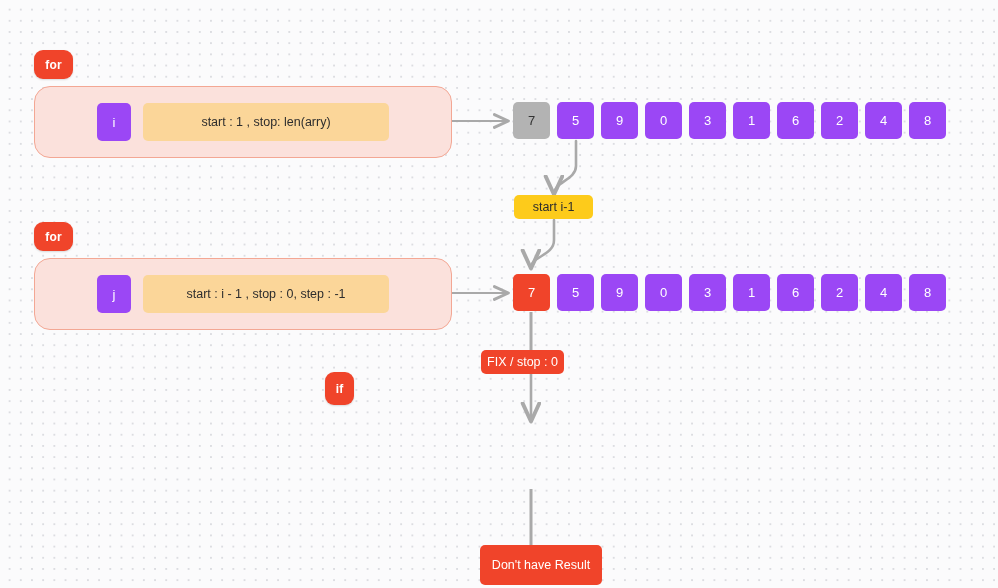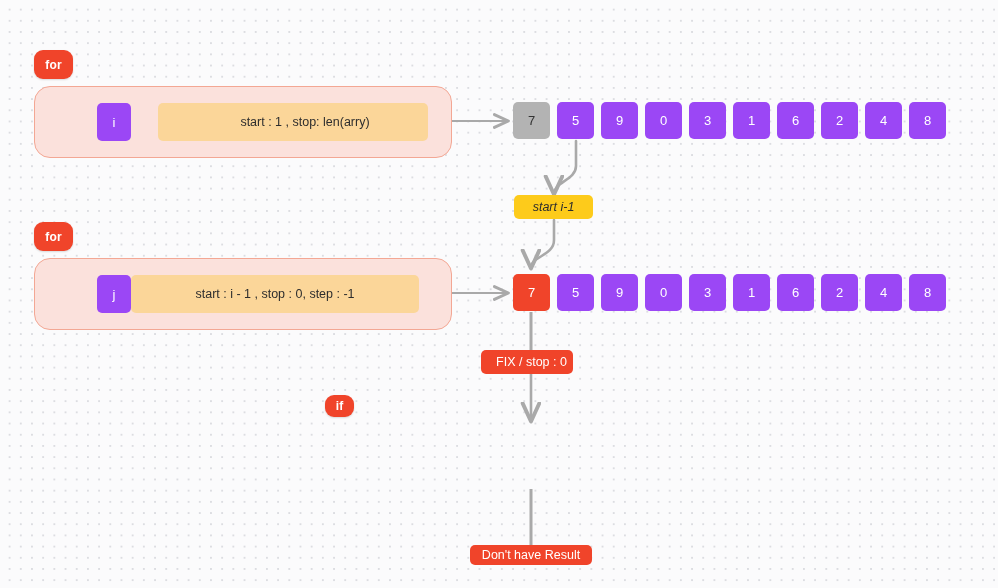--- a/index.html
+++ b/index.html
@@ -98,21 +98,21 @@
   
   .pill {
     position: absolute;
     border-radius: 5px;
     display: flex;
     align-items: center;
     justify-content: center;
     font-size: 12.5px;
     z-index: 4;
   }
-  .pill.p-yellow { background: #fdcb1b; color: #2d2d2d; font-style: italic; }
+  .pill.p-yellow { background: #fdcb1b; color: #2d2d2d; }
   .pill.p-red    { background: #f0442a; color: #ffffff; }
   
   .cond-chip {
     height: 38px;
     background: #fbd699;
     border-radius: 5px;
     color: #2d2d2d;
     font-size: 12.5px;
     display: flex;
     align-items: center;
@@ -143,21 +143,21 @@
 
     <line x1="531" y1="374" x2="531" y2="421" stroke="#a9a9a9" stroke-width="2.6" marker-end="url(#arrowhead)"></line>
 
     <line x1="531" y1="489" x2="531" y2="545" stroke="#a9a9a9" stroke-width="3"></line>
   </svg>
 
   <div class="kw-badge" style="left:34px; top:50px; width:39px; height:29px;">for</div>
 
   <div class="block" style="left:34px; top:86px; width:416px; height:70px;">
     <div class="var-chip" style="margin-left:62px;">i</div>
-    <div class="range-chip" style="margin-left:27px; width:246px;padding-left:24px;">start : 1 , stop: len(arry)</div>
+    <div class="range-chip" style="margin-left:12px; width:246px;">start : 1 , stop: len(arry)</div>
   </div>
 
   <div class="array-row" style="left:513px; top:102px;">
     <div class="cell c-gray">7</div>
     <div class="cell c-default">5</div>
     <div class="cell c-default">9</div>
     <div class="cell c-default">0</div>
     <div class="cell c-default">3</div>
     <div class="cell c-default">1</div>
     <div class="cell c-default">6</div>
@@ -165,36 +165,36 @@
     <div class="cell c-default">4</div>
     <div class="cell c-default">8</div>
   </div>
 
   <div class="pill p-yellow" style="left:514px; top:195px; width:79px; height:24px;">start i-1</div>
 
   <div class="kw-badge" style="left:34px; top:222px; width:39px; height:29px;">for</div>
 
   <div class="block" style="left:34px; top:258px; width:416px; height:70px;">
     <div class="var-chip" style="margin-left:62px;">j</div>
-    <div class="range-chip" style="margin-left:0; width:288px;text-align:center;">start : i - 1 , stop : 0, step : -1</div>
+    <div class="range-chip" style="margin-left:12px; width:246px;text-align:center;">start : i - 1 , stop : 0, step : -1</div>
   </div>
 
   <div class="array-row" style="left:513px; top:274px;">
     <div class="cell c-red">7</div>
     <div class="cell c-default">5</div>
     <div class="cell c-default">9</div>
     <div class="cell c-default">0</div>
     <div class="cell c-default">3</div>
     <div class="cell c-default">1</div>
     <div class="cell c-default">6</div>
     <div class="cell c-default">2</div>
     <div class="cell c-default">4</div>
     <div class="cell c-default">8</div>
   </div>
 
-  <div class="pill p-red" style="left:481px; top:350px; width:83px; height:24px;padding-left:9px;">FIX / stop : 0</div>
-
-  <div class="kw-badge" style="left:325px; top:395px; width:29px; height:22px;">if</div>
-
-
-  <div class="pill p-red" style="left:470px; top:545px; width:122px; height:20px;">Don't have Result</div>
+  <div class="pill p-red" style="left:481px; top:350px; width:83px; height:24px;">FIX / stop : 0</div>
+
+  <div class="kw-badge" style="left:325px; top:372px; width:29px; height:33px;">if</div>
+
+
+  <div class="pill p-red" style="left:480px; top:545px; width:122px; height:40px;">Don't have Result</div>
 
 </div>
 
 </body></html>

